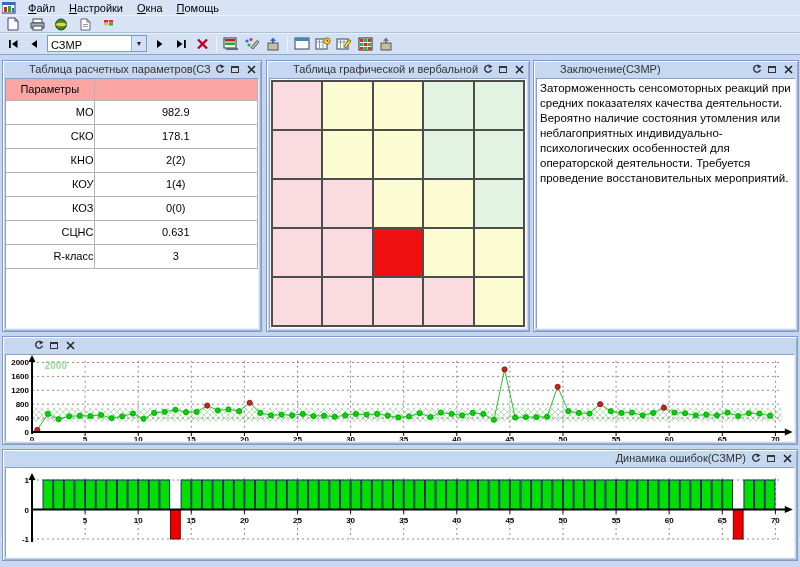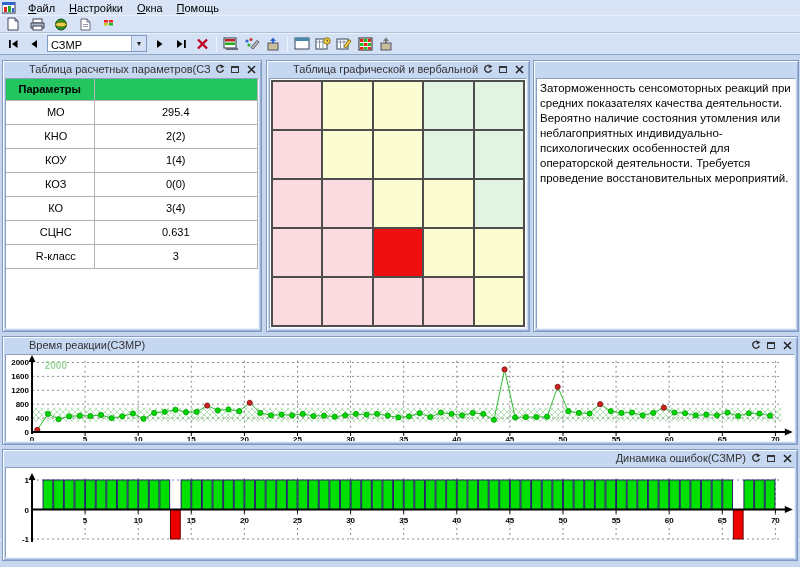--- a/index.html
+++ b/index.html
@@ -33,22 +33,22 @@
   .titlebar { height:16px; display:flex; align-items:center; padding:0 3px 0 26px; }
   .title { flex:1; color:#333; white-space:nowrap; overflow:hidden; }
   .tb-ctl { width:14px; height:12px; display:flex; align-items:center; justify-content:center; margin-left:2px; }
   .btn-max-glyph { width:8px; height:7px; border:1px solid #333; border-top-width:2px; }
   .content { position:absolute; left:2px; right:2px; top:17px; bottom:2px; background:#fff;
     border:1px solid; border-color:#8aa0c2 #eef2f8 #eef2f8 #8aa0c2; overflow:hidden; }
 
   
   .ptable { width:100%; border-collapse:collapse; }
   .ptable th, .ptable td { border-right:1px solid #b4b4b4; border-bottom:1px solid #b4b4b4; height:24px; }
-  .ptable th { height:21px; background:#22c55e; font-weight:bold; text-align:center; }
-  .ptable td.pname { width:88px; text-align:center; padding-left:12px; }
+  .ptable th { height:21px; background:#fca5a5; font-weight:normal; text-align:center; }
+  .ptable td.pname { width:88px; text-align:right; padding-left:12px; }
   .ptable td.pval { text-align:center; }
 
   
   .igrid-wrap { position:absolute; inset:1px; display:grid; grid-template-columns:repeat(5,1fr);
     grid-template-rows:repeat(5,1fr); background:#4d4d4d; border:2px solid #4d4d4d; gap:2px; }
 
   
   .conclusion-text { padding:2px 3px; font-size:11.5px; line-height:15px; }
 
   
@@ -242,37 +242,37 @@
         <table class="ptable">
           <thead>
               <tr>
             <th style="width:88px;">Параметры</th>
             <th></th>
           </tr>
             </thead>
           <tbody id="params-rows">
               <tr>
                 <td class="pname">МО</td>
-                <td class="pval">295.4</td>
+                <td class="pval">982.9</td>
+              </tr>
+              <tr>
+                <td class="pname">СКО</td>
+                <td class="pval">178.1</td>
               </tr>
               <tr>
                 <td class="pname">КНО</td>
                 <td class="pval">2(2)</td>
               </tr>
               <tr>
                 <td class="pname">КОУ</td>
                 <td class="pval">1(4)</td>
               </tr>
               <tr>
                 <td class="pname">КОЗ</td>
                 <td class="pval">0(0)</td>
-              </tr>
-              <tr>
-                <td class="pname">КО</td>
-                <td class="pval">3(4)</td>
               </tr>
               <tr>
                 <td class="pname">СЦНС</td>
                 <td class="pval">0.631</td>
               </tr>
               <tr>
                 <td class="pname">R-класс</td>
                 <td class="pval">3</td>
               </tr>
             </tbody>
@@ -323,28 +323,44 @@
             <div style="background: rgb(250, 219, 224);"></div>
             <div style="background: rgb(250, 219, 224);"></div>
             <div style="background: rgb(250, 219, 224);"></div>
             <div style="background: rgb(250, 219, 224);"></div>
             <div style="background: rgb(252, 252, 211);"></div>
           </div>
       </div>
     </div>
 
     <div class="win" style="left:533px;top:5px;width:266px;height:272px;">
+      <div class="titlebar">
+        <span class="title">Заключение(СЗМР)</span>
+        <span class="tb-ctl">
+            <svg width="11" height="10">
+              <path d="M8.6,2.4 A3.4,3.4 0 1 0 9.4,5.8" fill="none" stroke="#333" stroke-width="1.4"></path>
+              <polygon points="6.6,0.4 10.6,2.6 6.8,4.6" fill="#333"></polygon>
+            </svg>
+          </span>
+        <span class="tb-ctl">
+            <span class="btn-max-glyph"></span>
+          </span>
+        <span class="tb-ctl">
+            <svg width="9" height="9">
+              <path d="M1,1 L8,8 M8,1 L1,8" stroke="#222" stroke-width="1.5"></path>
+            </svg>
+          </span>
+      </div>
       <div class="content">
         <div class="conclusion-text">Заторможенность сенсомоторных реакций при средних показателях качества деятельности. Вероятно наличие состояния утомления или неблагоприятных индивидуально-психологических особенностей для операторской деятельности. Требуется проведение восстановительных мероприятий.</div>
       </div>
     </div>
 
     <div class="win" style="left:2px;top:281px;width:796px;height:109px;">
       <div class="titlebar">
-        <span class="title">Время реакции(СЗМР)</span>
         <span class="tb-ctl">
             <svg width="11" height="10">
               <path d="M8.6,2.4 A3.4,3.4 0 1 0 9.4,5.8" fill="none" stroke="#333" stroke-width="1.4"></path>
               <polygon points="6.6,0.4 10.6,2.6 6.8,4.6" fill="#333"></polygon>
             </svg>
           </span>
         <span class="tb-ctl">
             <span class="btn-max-glyph"></span>
           </span>
         <span class="tb-ctl">

